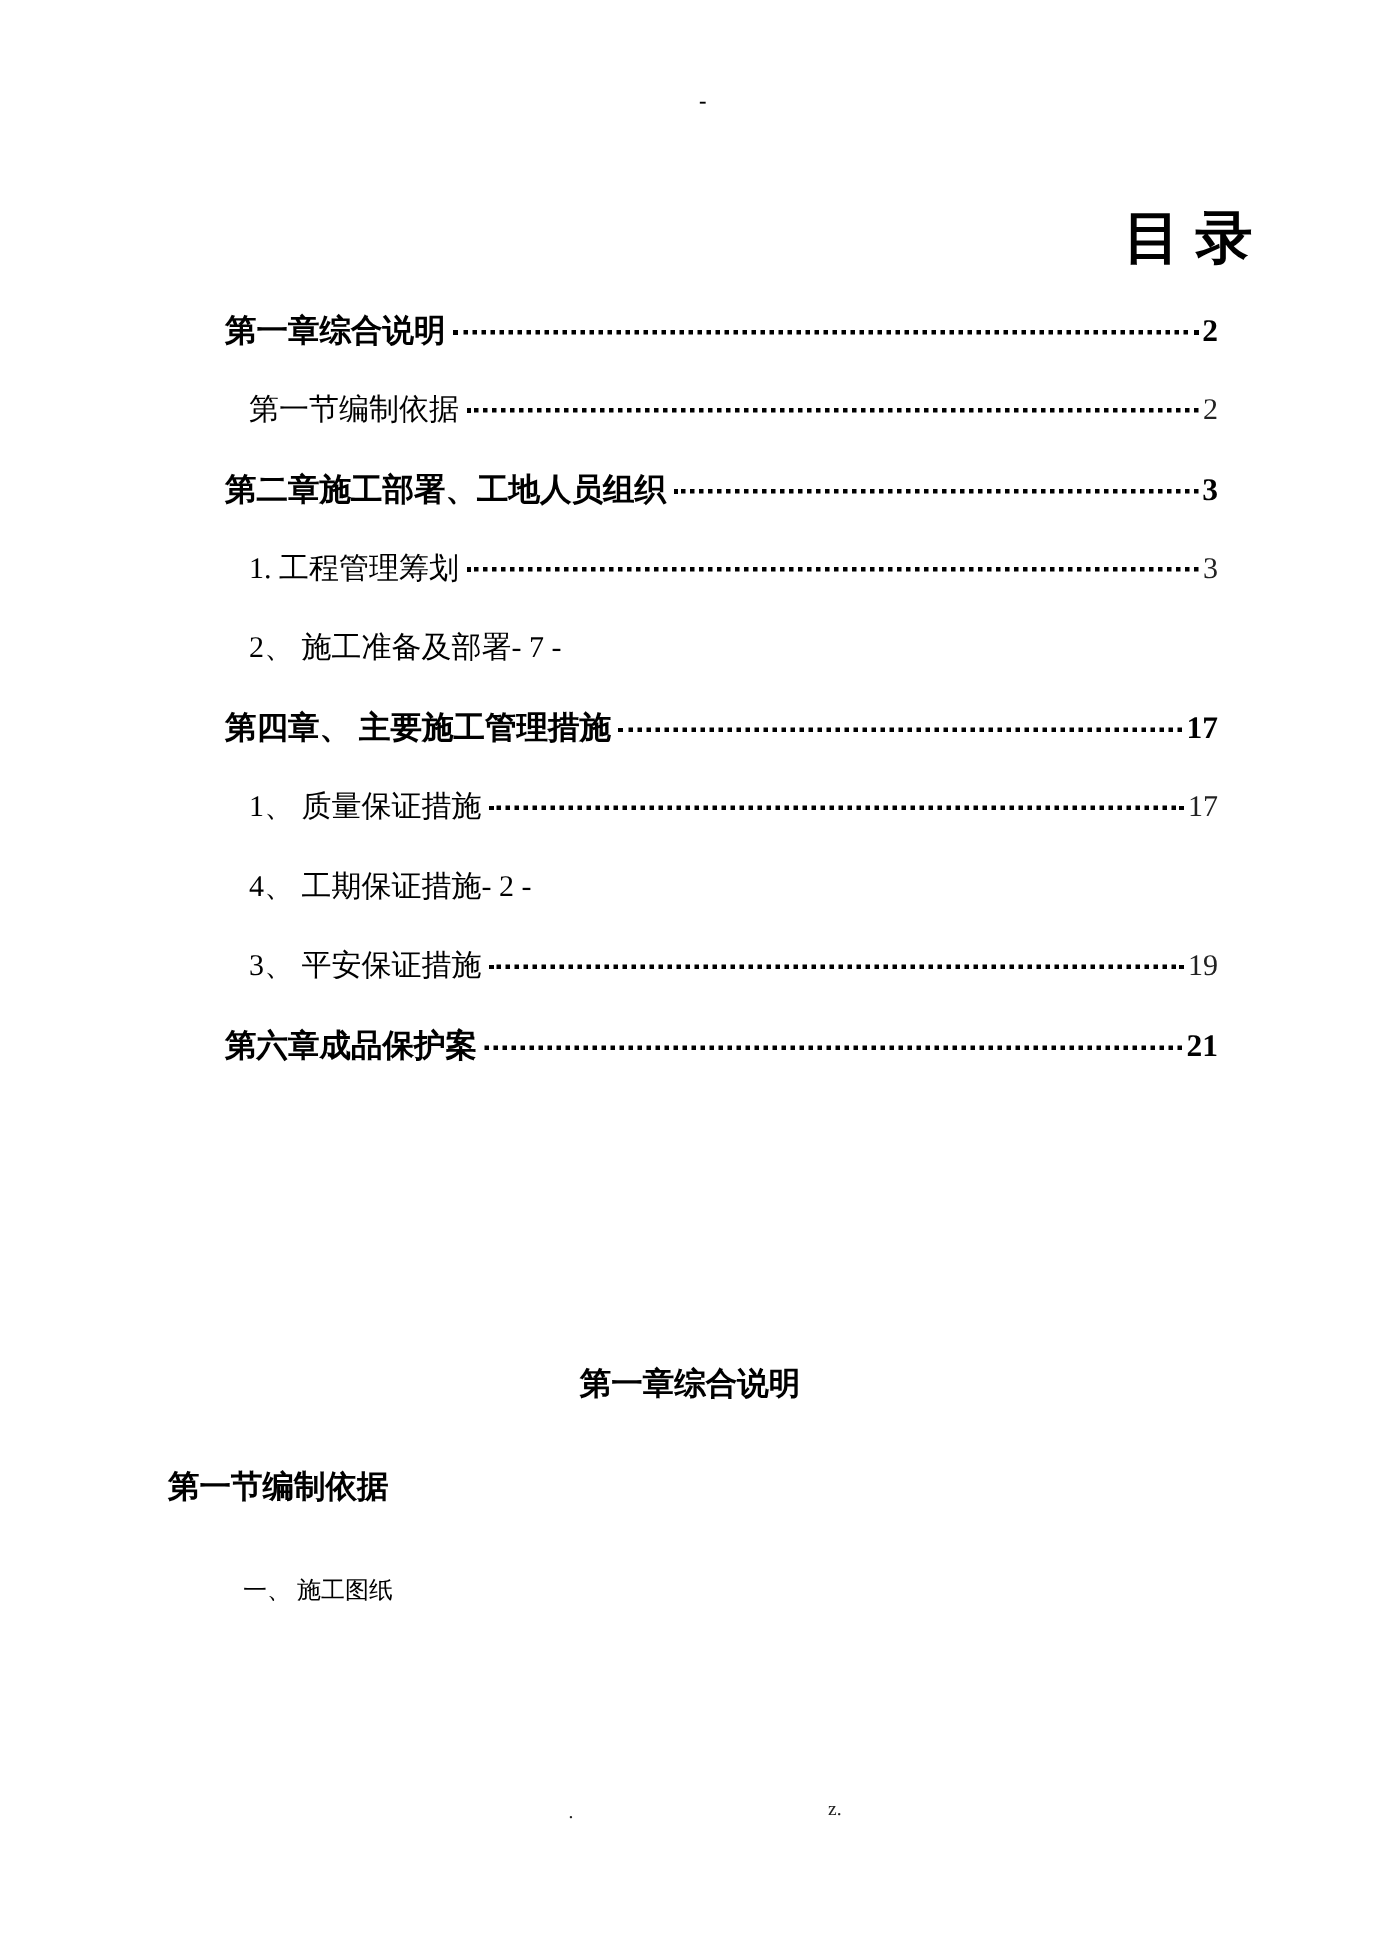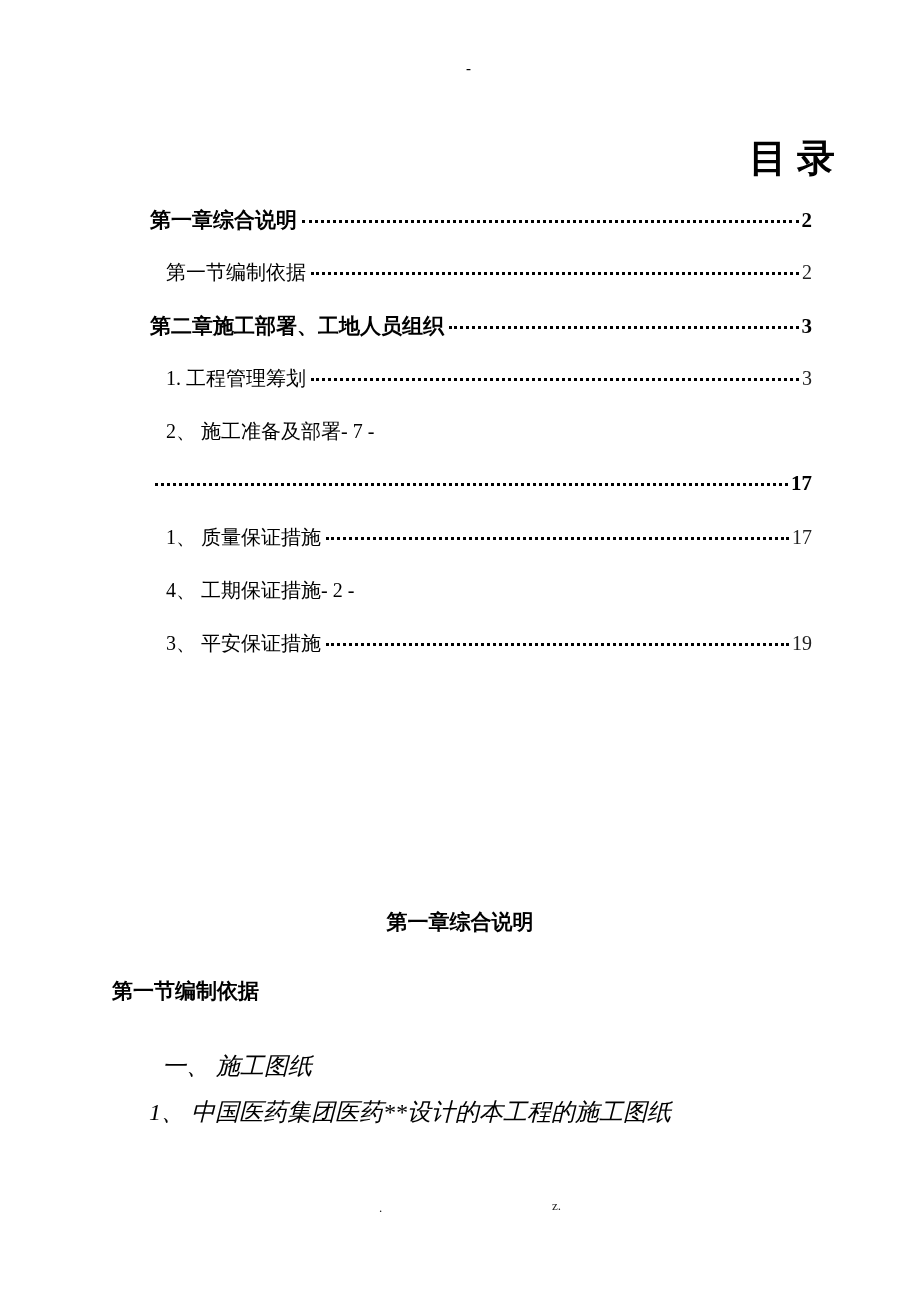--- a/index.html
+++ b/index.html
@@ -89,24 +89,23 @@
   .section-heading {
     position: absolute;
     top: 977px;
     left: 112px;
     font-size: 21px;
     font-weight: 700;
     white-space: pre;
   }
   .body-line {
     position: absolute;
-    font-size: 24px;
+    font-size: 16px;
     font-weight: 400;
     white-space: pre;
-    font-style: italic;
   }
   .body-line.l0 { top: 1050px; left: 162px; }
   .body-line.l1 { top: 1096px; left: 149px; }
   .body-line.l2 { top: 1144px; left: 149px; }
   .footer-mark {
     position: absolute;
     font-size: 13px;
     color: #222222;
   }
   .footer-mark.left  { top: 1200px; left: 379px; }
@@ -147,46 +146,51 @@
       <span class="toc-leader"></span>
       <span class="toc-page">3</span>
     </div>
 
     <div class="toc-row sub">
       <span class="toc-label">2、 施工准备及部署- 7 -</span>
     </div>
 
 
     <div class="toc-row chapter">
+      <span class="toc-label">第四章、 主要施工管理措施</span>
       <span class="toc-leader"></span>
       <span class="toc-page">17</span>
     </div>
 
     <div class="toc-row sub">
       <span class="toc-label">1、 质量保证措施</span>
       <span class="toc-leader"></span>
       <span class="toc-page">17</span>
     </div>
 
     <div class="toc-row sub">
       <span class="toc-label">4、 工期保证措施- 2 -</span>
     </div>
 
     <div class="toc-row sub">
       <span class="toc-label">3、 平安保证措施</span>
       <span class="toc-leader"></span>
       <span class="toc-page">19</span>
     </div>
 
+    <div class="toc-row chapter">
+      <span class="toc-label">第六章成品保护案</span>
+      <span class="toc-leader"></span>
+      <span class="toc-page">21</span>
+    </div>
 
   </div>
 
   <div class="chapter-heading">第一章综合说明</div>
 
   <div class="section-heading">第一节编制依据</div>
 
   <div class="body-line l0">一、 施工图纸</div>
-  <div class="body-line l1">1、 中国医药集团医药**设计的本工程的施工图纸</div>
 
   <span class="footer-mark left">.</span>
   <span class="footer-mark right">z.</span>
 
 </div>
 
 </body></html>

